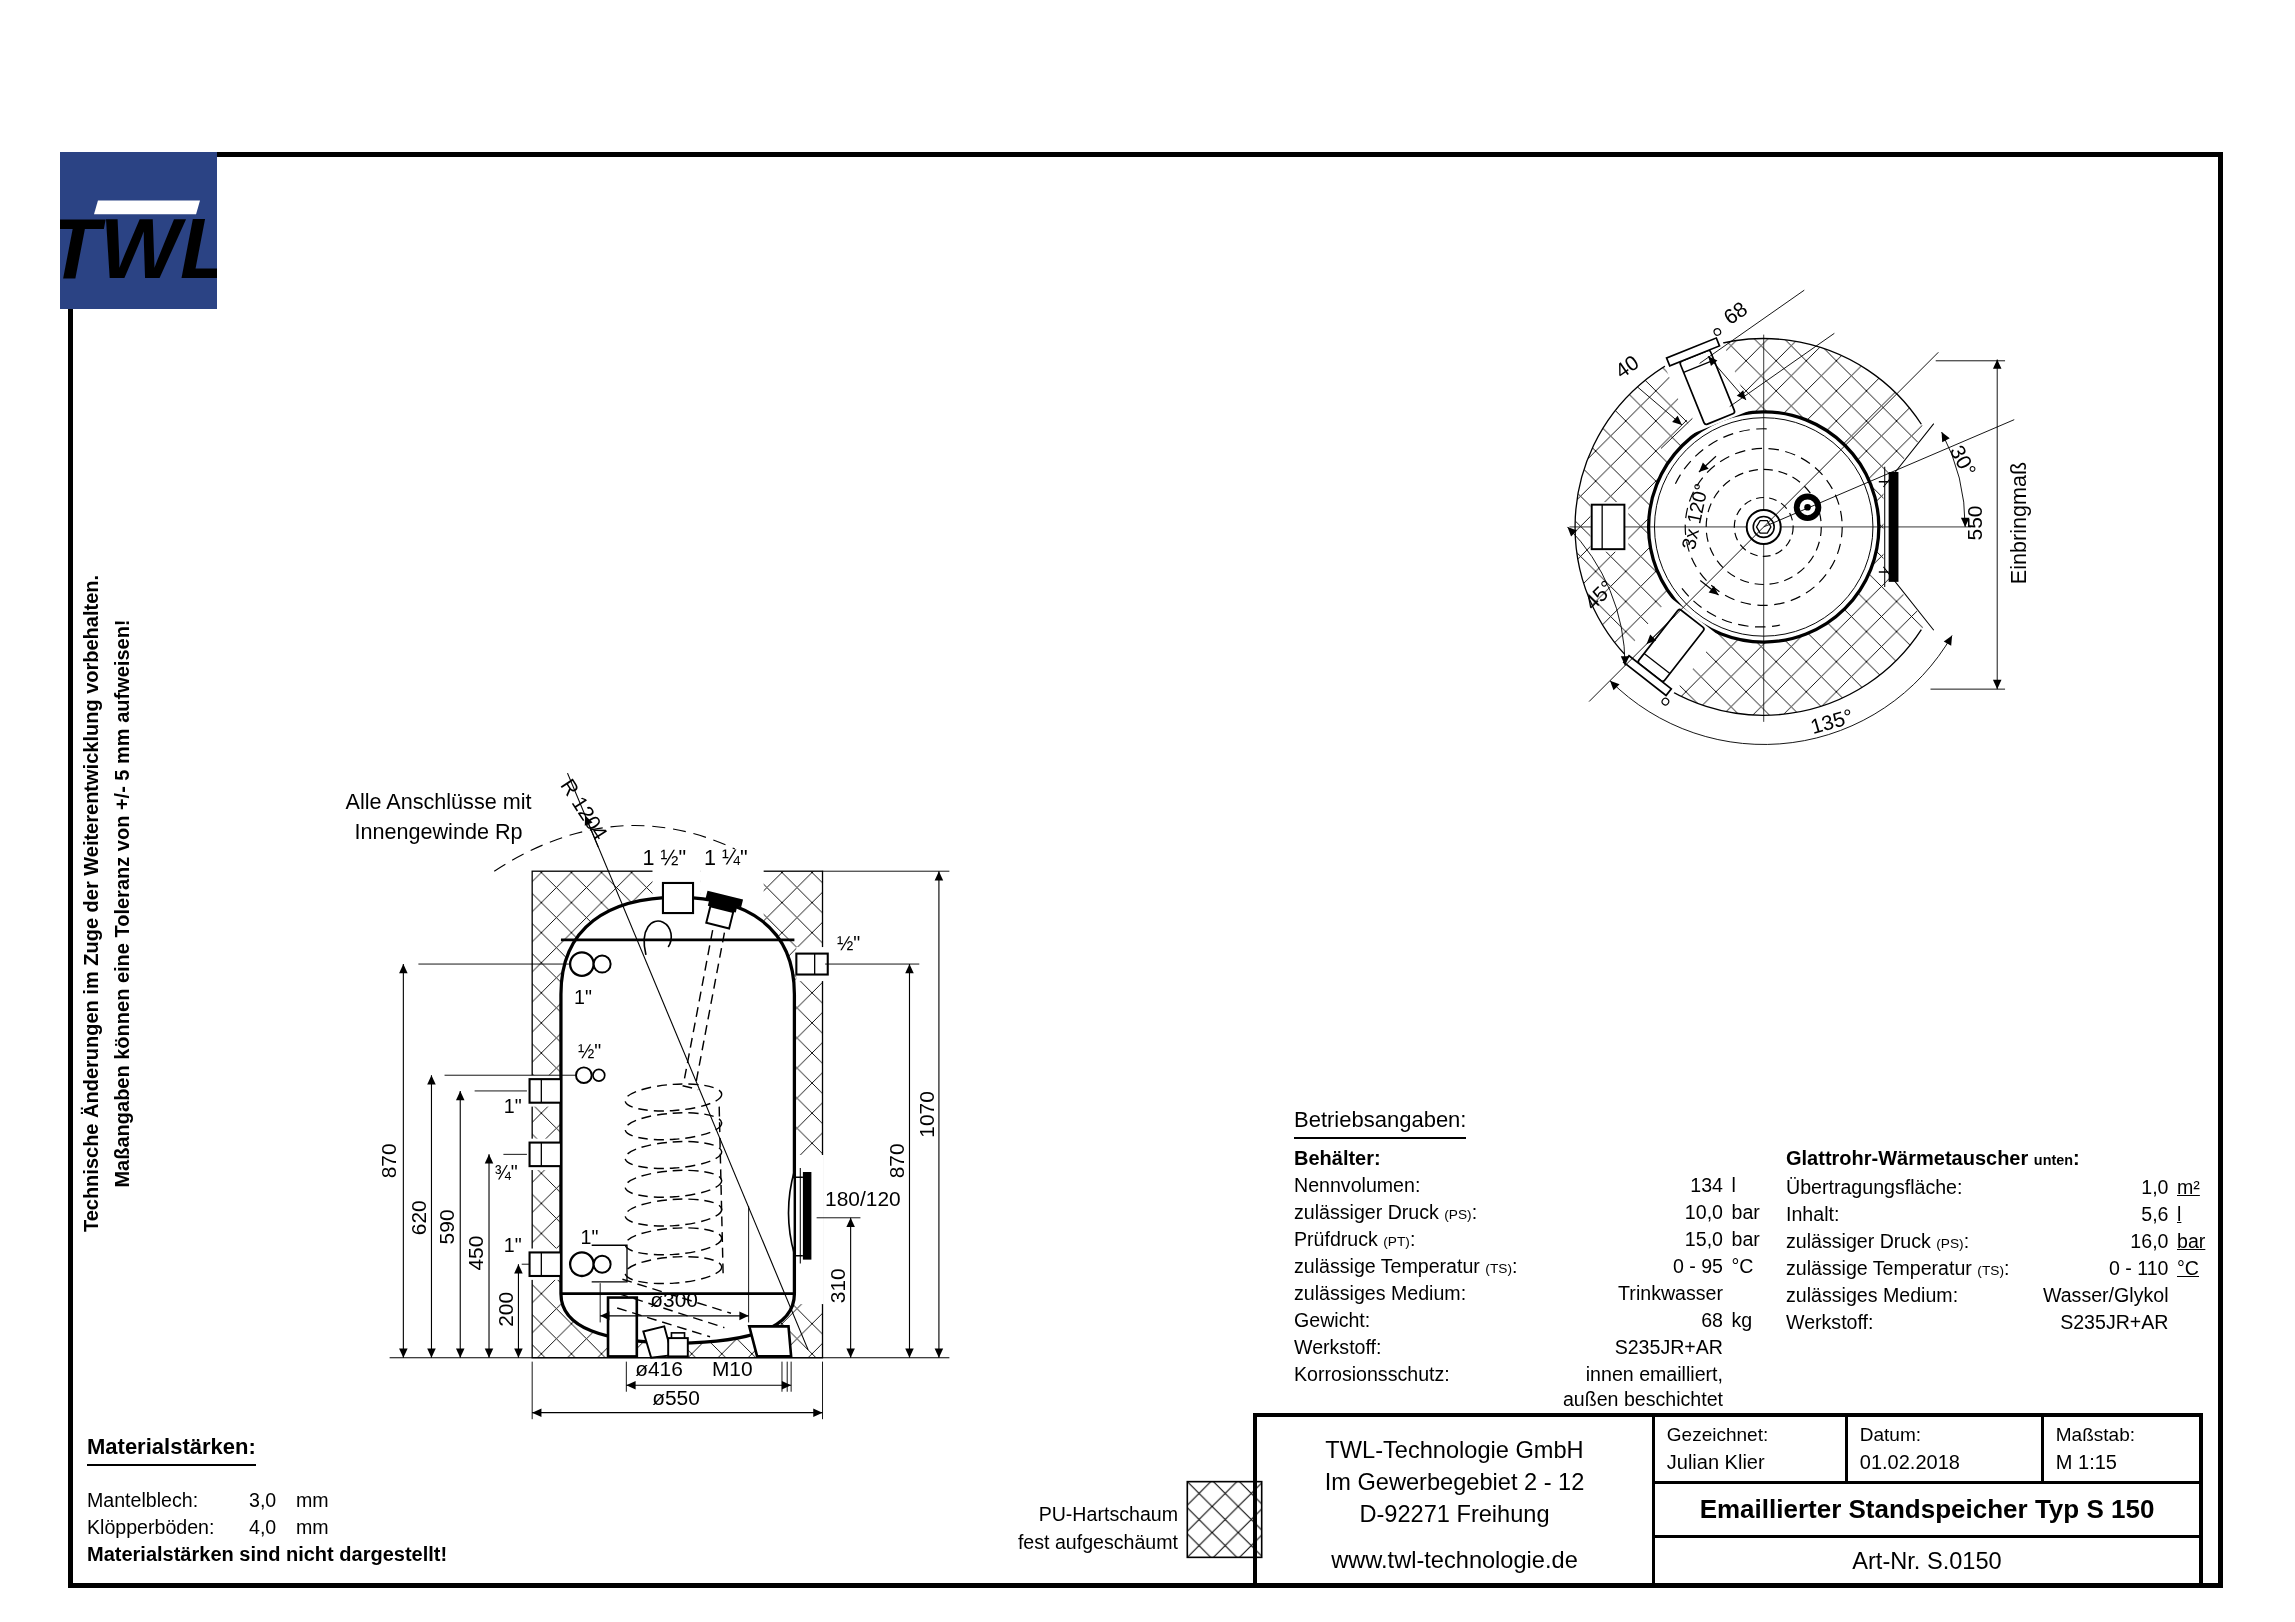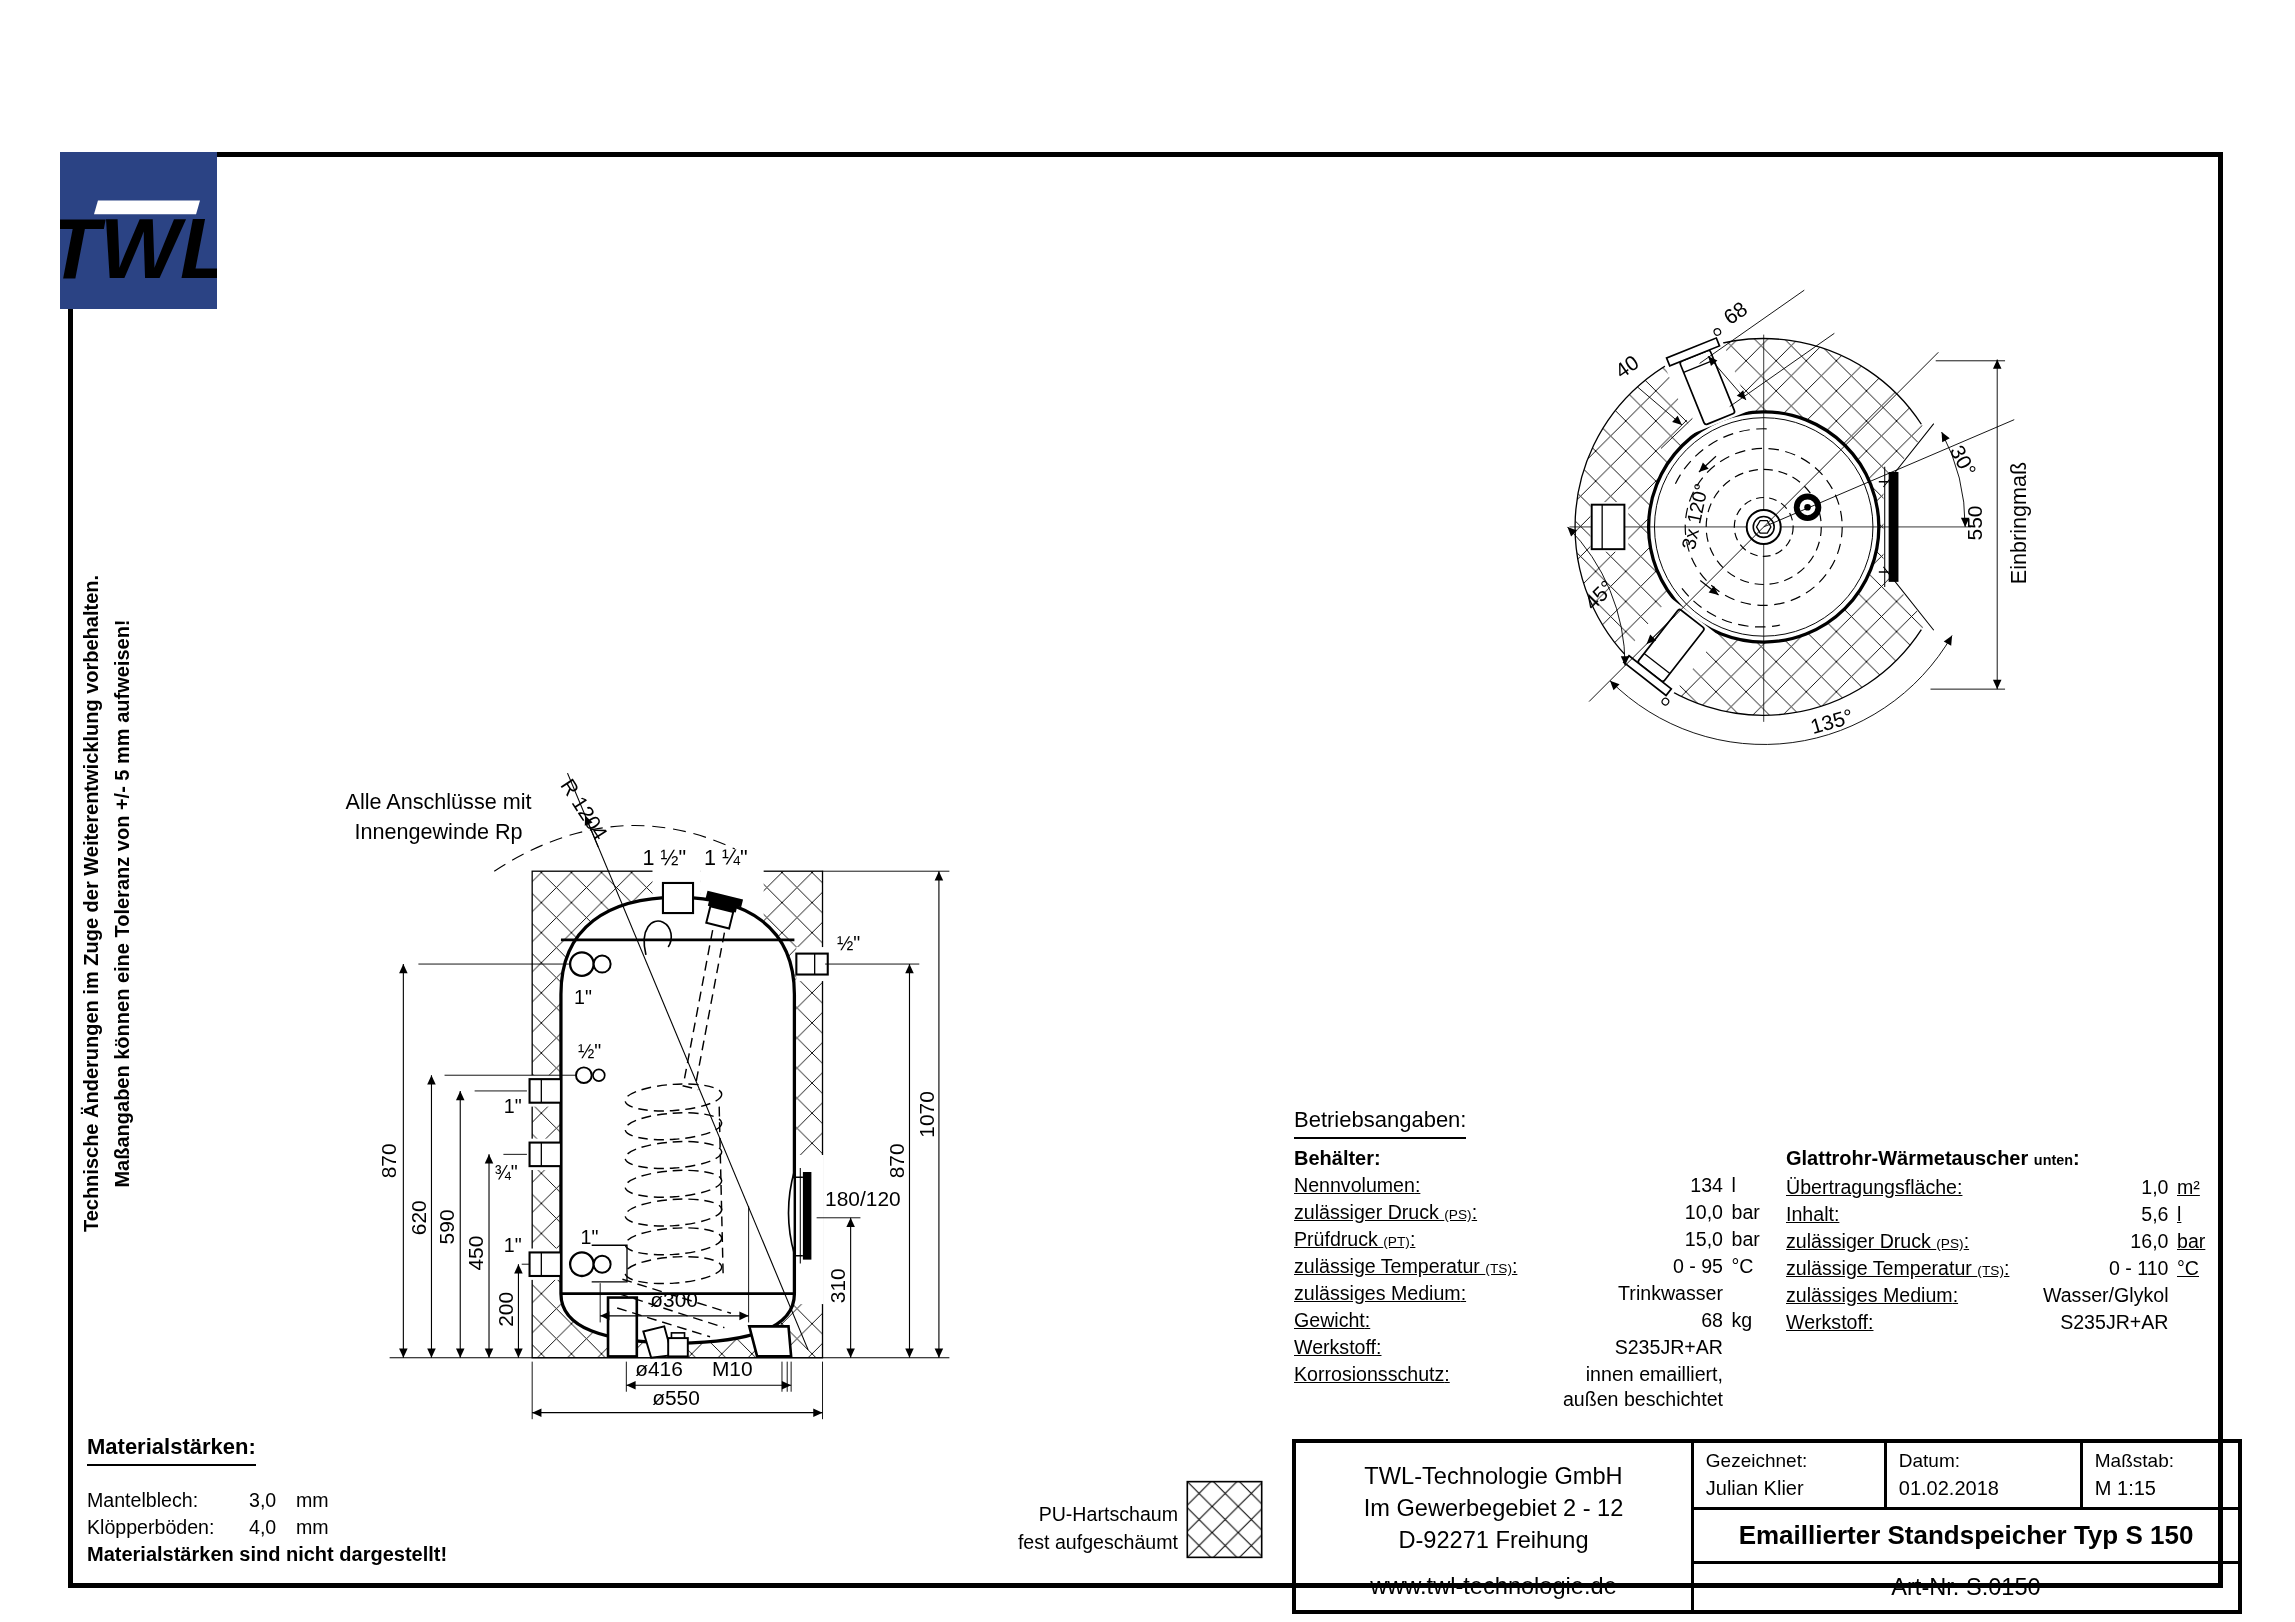--- a/index.html
+++ b/index.html
@@ -10,33 +10,33 @@
   .logo{left:60px;top:152px;width:174px;height:157px;}
   .sidenote{left:-302px;top:872px;width:818px;height:63px;transform:rotate(-90deg);
             text-align:center;font-weight:bold;font-size:20px;line-height:31px;white-space:nowrap;}
   .connnote{left:324px;top:787px;width:229px;text-align:center;font-size:21.6px;line-height:30px;}
   svg text{font-family:"Liberation Sans","DejaVu Sans",sans-serif;fill:#000;}
   .ba-head{left:1294px;top:1107px;font-size:22px;font-weight:normal;border-bottom:2px solid #000;padding-bottom:3.9px;}
   .ba-col{font-size:19.6px;}
   .ba-title{font-weight:bold;font-size:20px;line-height:27.5px;}
   .ba-title .small{font-size:14.4px;font-weight:bold;}
   .ba-row{display:flex;align-items:baseline;line-height:25px;}
-  .ba-row .lbl{flex:none;text-decoration:underline;}
+  .ba-row .lbl{flex:none;}
   .ba-sub{font-size:13.7px;}
   .ba-val{text-align:right;white-space:pre-line;}
   .ba-unit{text-align:left;padding-left:8.5px;flex:none;}
   .colL .lbl{width:230px;} .colL .ba-val{width:199px;} .colL .ba-unit{width:62px;}
   .colR .lbl{width:226px;} .colR .ba-val{width:160px;} .colR .ba-unit{width:46px;text-decoration:underline;}
   .mat-head{left:87px;top:1434px;font-size:22px;font-weight:bold;border-bottom:2px solid #000;padding-bottom:3.9px;text-align:right;}
   .mat-row{font-size:19.6px;line-height:26px;}
   .mat-row .l{display:inline-block;width:162px;}
   .mat-row .v{display:inline-block;width:47px;}
   .mat-note{font-size:20px;font-weight:bold;}
   .legend-text{left:962px;top:1500px;width:216px;text-align:right;font-size:19.6px;line-height:28px;}
-  .tblock{left:1292px;top:1413px;width:950px;height:175px;border:4.6px solid #000;box-sizing:border-box;display:flex;margin-top:26px;}
+  .tblock{left:1253px;top:1413px;width:950px;height:175px;border:4.6px solid #000;box-sizing:border-box;display:flex;}
   .t-company{width:398px;border-right:3.3px solid #000;box-sizing:border-box;text-align:center;
              font-size:23.6px;line-height:32px;padding-top:17px;}
   .t-company .url{margin-top:14.4px;}
   .t-right{flex:1;display:flex;flex-direction:column;}
   .t-row1{height:67px;display:flex;border-bottom:3.3px solid #000;box-sizing:border-box;}
   .t-cell{padding:6.5px 0 0 11.8px;box-sizing:border-box;}
   .t-cell .lab{font-size:19px;}
   .t-cell .val{font-size:20px;margin-top:5.2px;}
   .t-c1{width:193px;border-right:3.3px solid #000;}
   .t-c2{width:196px;border-right:3.3px solid #000;}

